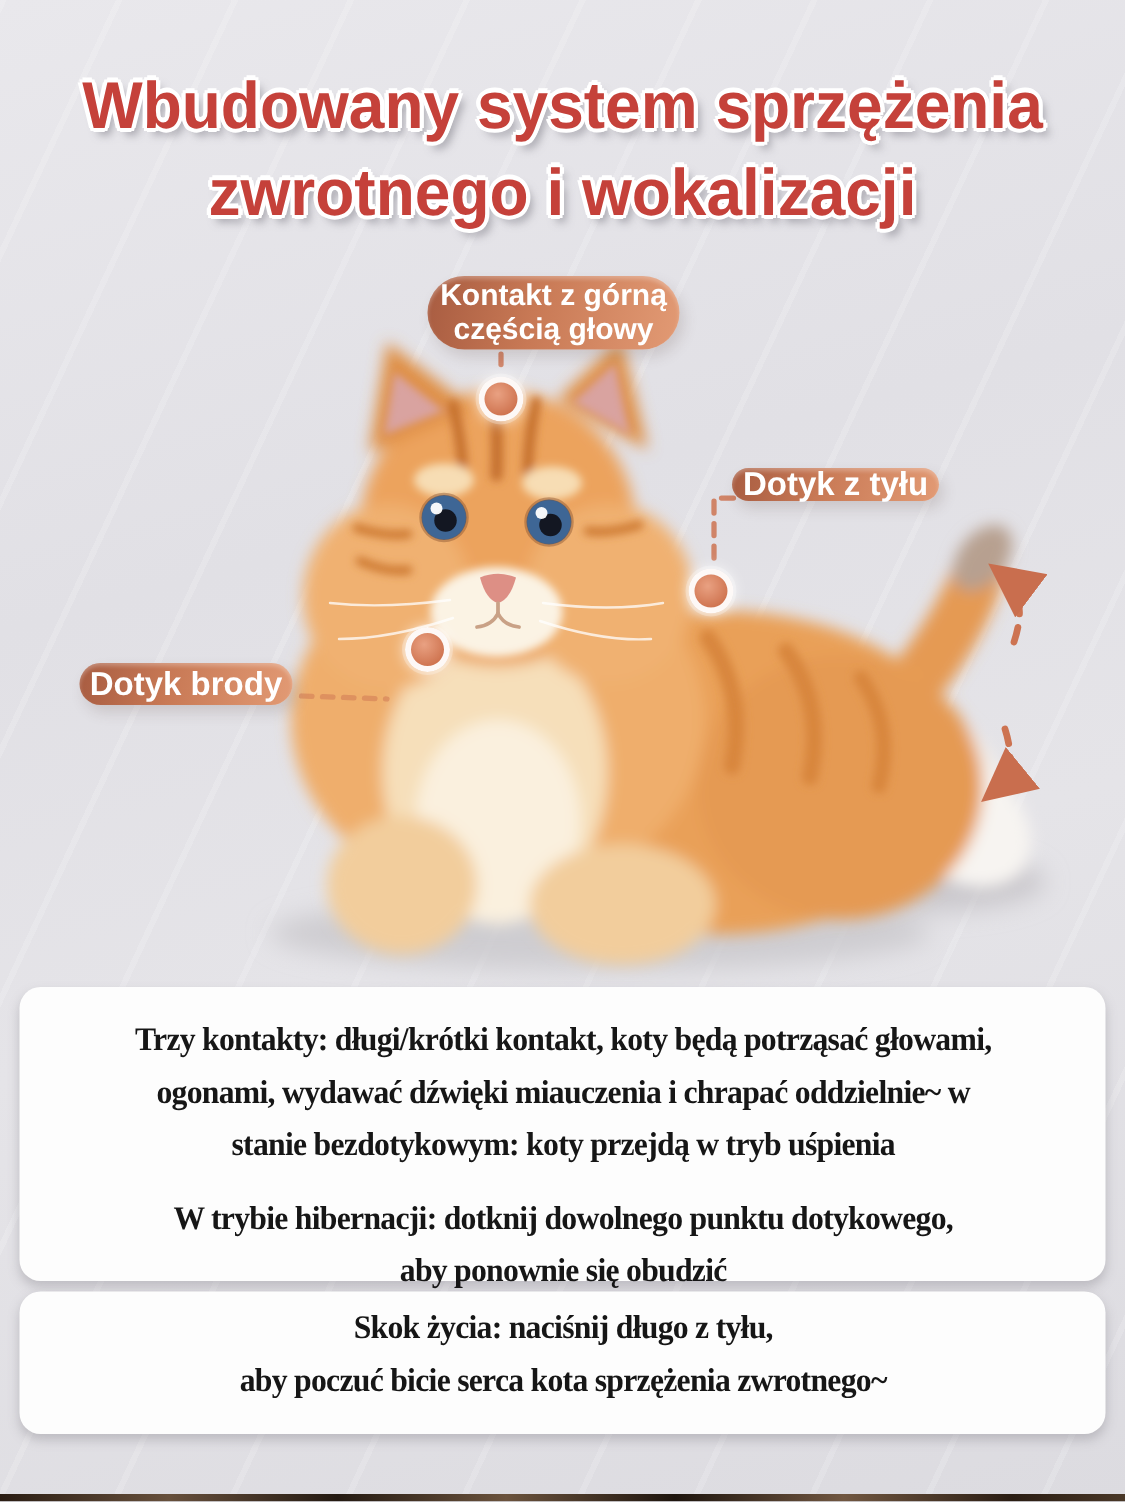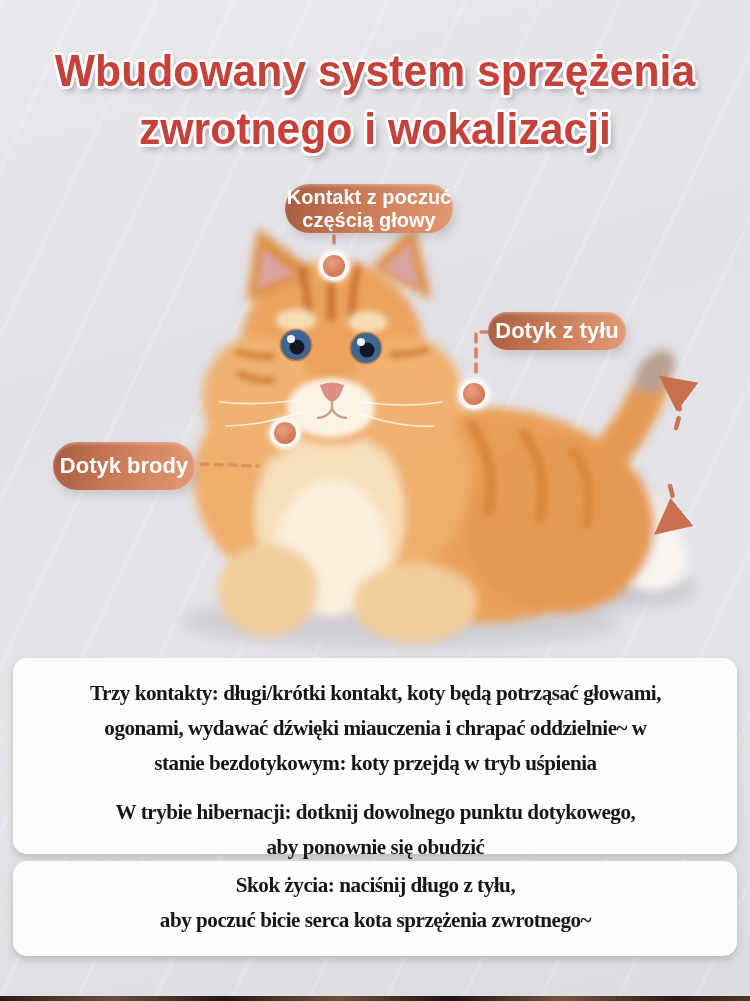--- a/index.html
+++ b/index.html
@@ -21,22 +21,22 @@
   }
   .cat-art, .overlay { position:absolute; left:0; top:0; width:750px; height:1001px; }
   .badge {
     position:absolute; display:flex; align-items:center; justify-content:center;
     color:#fff; font-weight:bold; text-align:center; border-radius:999px;
     background:linear-gradient(100deg, #a85c41 0%, #c87955 42%, #e29a74 100%);
     box-shadow: inset 0 2px 3px rgba(255,255,255,0.28), 3px 5px 9px rgba(100,80,70,0.18);
   }
   .badge span { white-space:pre-line; }
   .badge-head { left:285px; top:184px; width:168px; height:49px; font-size:20px; line-height:23px; border-radius:26px; }
-  .badge-back { left:488px; top:312px; width:138px; height:38px; font-size:22px; }
-  .badge-chin { left:53px;  top:442px; width:142px; height:48px; font-size:22px; }
+  .badge-back { left:488px; top:312px; width:138px; height:22px; font-size:22px; }
+  .badge-chin { left:53px;  top:442px; width:142px; height:28px; font-size:22px; }
   .ring {
     position:absolute; width:22px; height:22px; border-radius:50%;
     border:4px solid rgba(255,255,255,0.95);
     background:radial-gradient(circle at 40% 35%, #e9a182 0%, #cf7450 75%);
     box-shadow:0 0 0 2px rgba(255,255,255,0.25), 0 0 10px rgba(255,255,255,0.9);
   }
   .ring-head { left:319px; top:251px; }
   .ring-back { left:459px; top:379px; }
   .ring-chin { left:270px; top:418px; }
   .info-box {
@@ -162,21 +162,21 @@
       <path d="M676,428 C684,404 678,390 666,381" stroke-width="4.5" stroke-dasharray="10 9" marker-end="url(#ah)"></path>
       <path d="M670,486 C677,508 672,520 661,529" stroke-width="4.5" stroke-dasharray="10 9" marker-end="url(#ah)"></path>
     </g>
   </svg>
 
   <div class="ring ring-head"></div>
   <div class="ring ring-back"></div>
   <div class="ring ring-chin"></div>
 
   <div class="badge badge-head">
-    <span>Kontakt z poczuć
+    <span>Kontakt z górną
 częścią głowy</span>
   </div>
   <div class="badge badge-back">
     <span>Dotyk z tyłu</span>
   </div>
   <div class="badge badge-chin">
     <span>Dotyk brody</span>
   </div>
 
   <section class="info-box box1">

